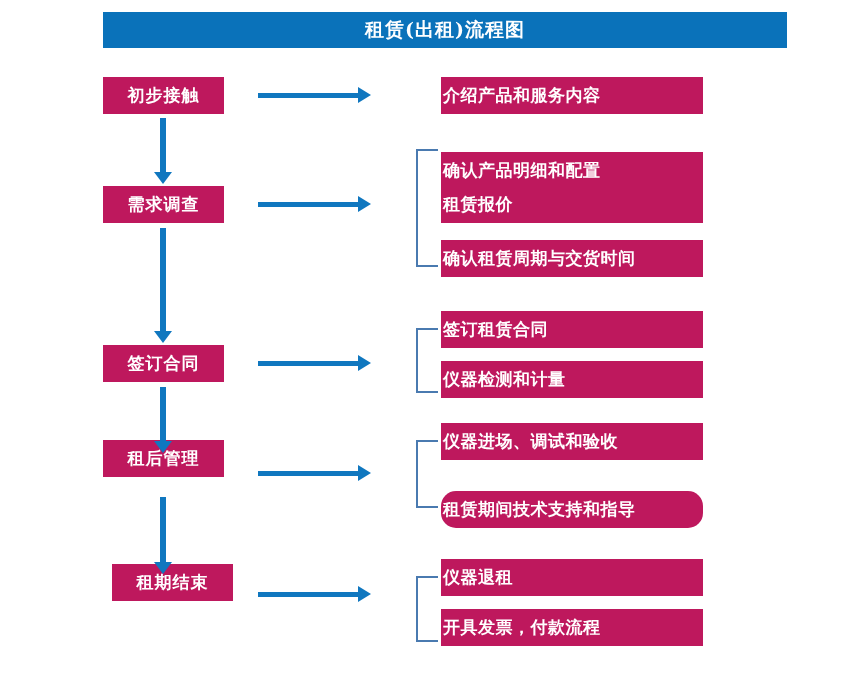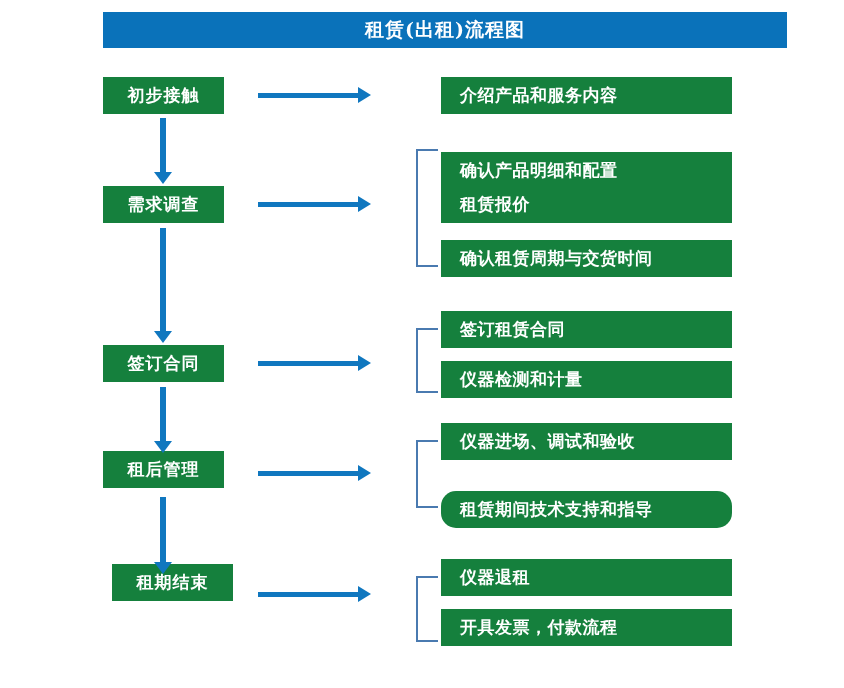--- a/index.html
+++ b/index.html
@@ -32,42 +32,42 @@
     letter-spacing: 1px;
     display: flex;
     align-items: center;
     justify-content: center;
     font-family: "DejaVu Serif", "Liberation Serif", serif;
   }
 
   
   .box {
     position: absolute;
-    background: #15803d;
+    background: #be185d;
     color: #ffffff;
     font-weight: bold;
     display: flex;
     align-items: center;
     box-sizing: border-box;
     font-family: "DejaVu Serif", "Liberation Serif", serif;
   }
   .box.stage {
     width: 121px;
     height: 37px;
     left: 103px;
     justify-content: center;
     font-size: 17px;
     letter-spacing: 1px;
   }
   .box.detail {
-    width: 291px;
+    width: 262px;
     height: 37px;
     left: 441px;
     justify-content: flex-start;
-    padding-left: 19px;
+    padding-left: 2px;
     font-size: 17px;
     letter-spacing: 0.5px;
   }
 
   
   .v-arrow {
     position: absolute;
     left: 160px;
     width: 6px;
     background: #1077bf;
@@ -118,21 +118,21 @@
 </head>
 <body>
 
 <div id="canvas">
 
   <div class="title-bar">租赁(出租)流程图</div>
 
   <div class="box stage" style="top:77px;">初步接触</div>
   <div class="box stage" style="top:186px;">需求调查</div>
   <div class="box stage" style="top:345px;">签订合同</div>
-  <div class="box stage" style="top:451px;">租后管理</div>
+  <div class="box stage" style="top:440px;">租后管理</div>
   <div class="box stage" style="top:564px;margin-left:9px;">租期结束</div>
 
   <div class="v-arrow" style="top:118px; height:55px;"></div>
   <div class="v-arrow" style="top:228px; height:104px;"></div>
   <div class="v-arrow" style="top:387px; height:55px;"></div>
   <div class="v-arrow" style="top:497px; height:66px;"></div>
 
   <div class="h-arrow" style="top:93px;"></div>
   <div class="h-arrow" style="top:202px;"></div>
   <div class="h-arrow" style="top:361px;"></div>

